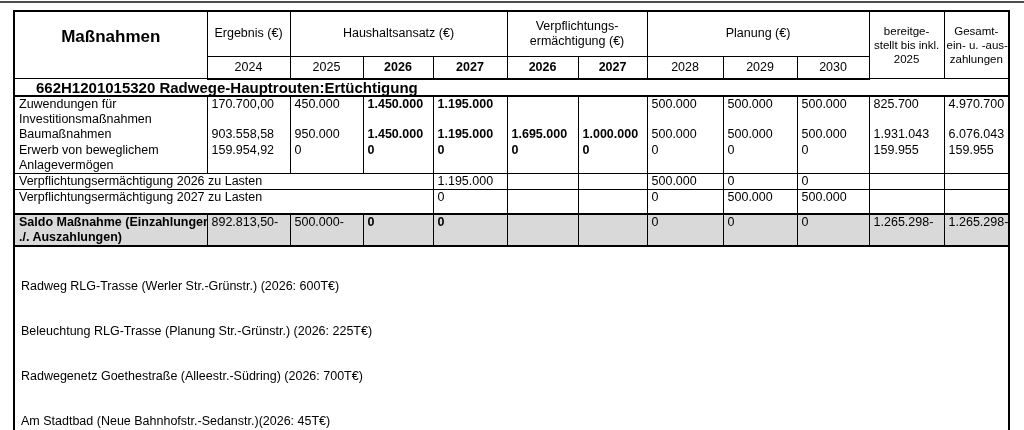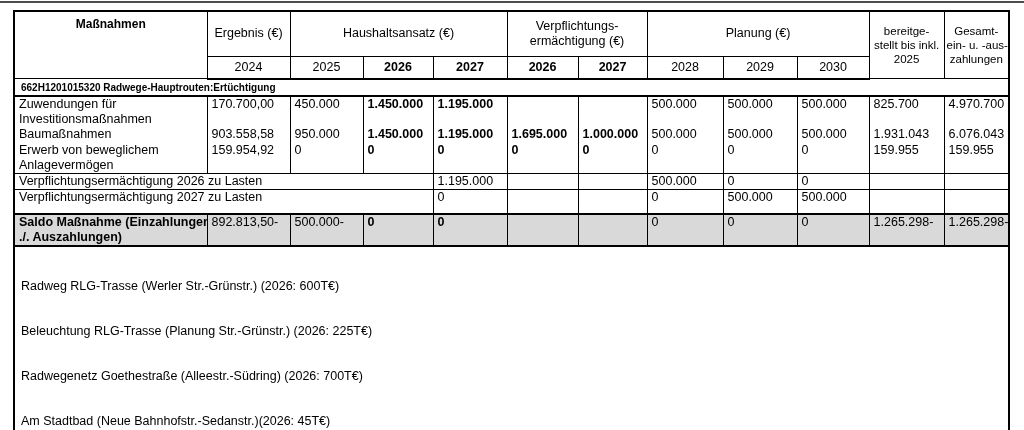--- a/index.html
+++ b/index.html
@@ -9,29 +9,29 @@
   }
   .top-rule{position:absolute;top:1px;left:0;width:1024px;height:2px;background:#4d4d4d;}
   .doc{position:absolute;left:13px;top:10px;}
   table{border-collapse:collapse;table-layout:fixed;width:996px;border:2px solid #000;}
   td,th{
     border:1px solid #000;font-size:12.5px;line-height:15px;
     vertical-align:top;padding:0 4px;overflow:hidden;white-space:nowrap;
     font-weight:normal;text-align:left;
   }
   
-  th.mass{font-size:12px;font-weight:bold;text-align:center;padding-top:5px;}
+  th.mass{font-size:17px;font-weight:bold;text-align:center;padding-top:17px;}
   th.hc{text-align:center;vertical-align:middle;}
   th.small{font-size:11.5px;text-align:center;vertical-align:middle;line-height:14px;padding:12px 2px;}
   tr.yearrow td{text-align:center;vertical-align:middle;}
   tr.hdr-bottom th, tr.hdr-bottom td{border-bottom-width:2px;}
   
   .num{text-align:left;}
   .b{font-weight:bold;}
-  .sect{font-weight:bold;font-size:10px;padding-left:6px;border-bottom-width:2px;}
+  .sect{font-weight:bold;font-size:15px;padding-left:21px;border-bottom-width:2px;}
   .hb{border-bottom-style:hidden;}           
   tr.saldo td{background:#d9d9d9;border-top-width:2px;}
   tr.saldo td:first-child{font-weight:bold;}
   td.notes{border-top-width:2px;padding:2px 6px;white-space:pre-wrap;}
   td.notes div{line-height:15px;}
   .line{display:block;}
 </style>
 </head>
 <body>
 

